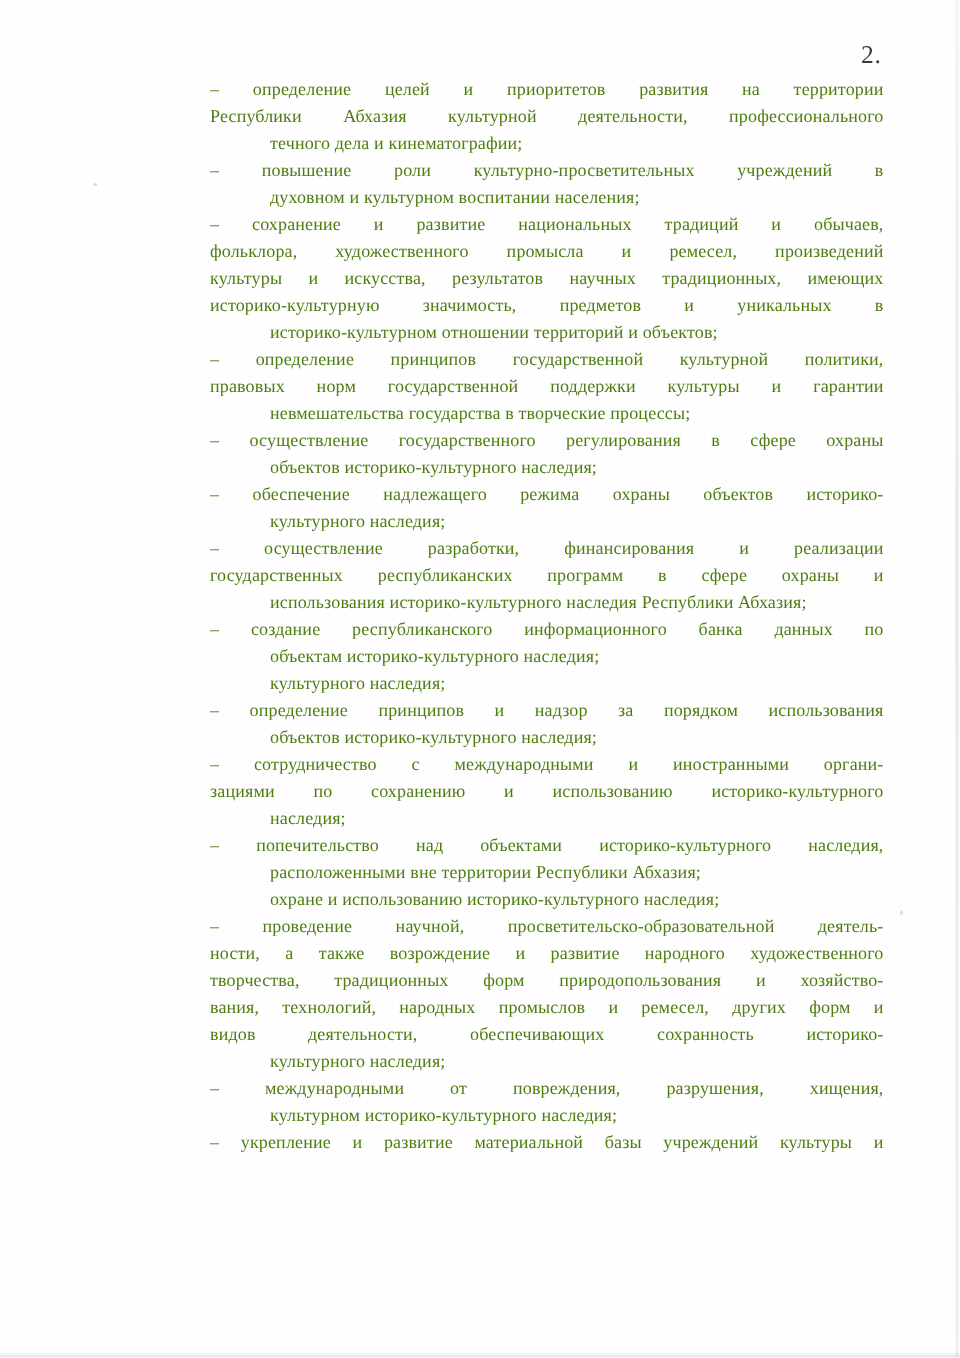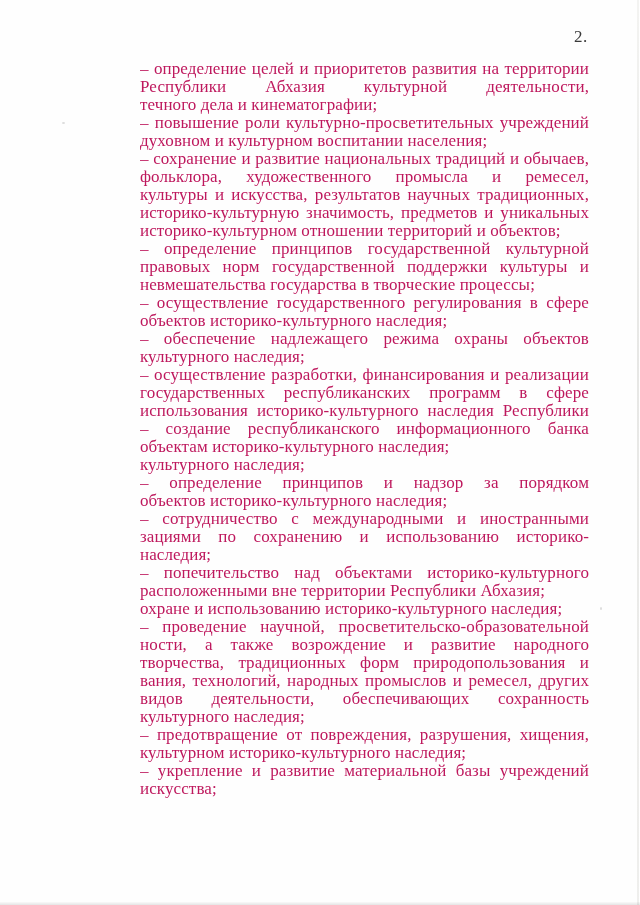--- a/index.html
+++ b/index.html
@@ -22,42 +22,43 @@
   .page-number {
     position: absolute;
     top: 27px;
     left: 574px;
     font-size: 17px;
     color: #3a3a3a;
     letter-spacing: 0.5px;
   }
   .doc-body {
     position: absolute;
-    top: 60px;
+    top: 50px;
     left: 140px;
     width: 449px;
-    font-size: 17px;
-    color: #be185d;
+    font-size: 12px;
+    color: #4d7c0f;
     letter-spacing: 0.1px;
   }
   .para {
     margin: 0;
     padding: 0;
   }
   .line {
     height: 18px;
     max-height: 18px;
     line-height: 18px;
     overflow: hidden;
     text-align: justify;
     text-align-last: justify;
     white-space: normal;
   }
   .line.last {
     text-align-last: left;
+    margin-left: 40px;
   }
   
   .scan-edge-right {
     position: absolute;
     top: 0;
     right: 1px;
     width: 2px;
     height: 100%;
     background: linear-gradient(to bottom, #f2f2f0, #e4e4e2 40%, #ededeb);
     opacity: 0.9;
@@ -144,26 +145,25 @@
       </div>
       <div class="para">
         <div class="line">– проведение научной, просветительско-образовательной деятель-</div>
         <div class="line">ности, а также возрождение и развитие народного художественного</div>
         <div class="line">творчества, традиционных форм природопользования и хозяйство-</div>
         <div class="line">вания, технологий, народных промыслов и ремесел, других форм и</div>
         <div class="line">видов деятельности, обеспечивающих сохранность историко-</div>
         <div class="line last">культурного наследия;</div>
       </div>
       <div class="para">
-        <div class="line">– предотвращение от повреждения, разрушения, хищения,</div>
+        <div class="line">– международными от повреждения, разрушения, хищения,</div>
         <div class="line last">культурном историко-культурного наследия;</div>
       </div>
       <div class="para">
         <div class="line">– укрепление и развитие материальной базы учреждений культуры и</div>
-        <div class="line last">искусства;</div>
       </div>
     </div>
 
   <div class="scan-edge-right"></div>
   <div class="scan-edge-bottom"></div>
   <div class="scan-speck speck-1"></div>
   <div class="scan-speck speck-2"></div>
 </div>
 
 </body></html>

